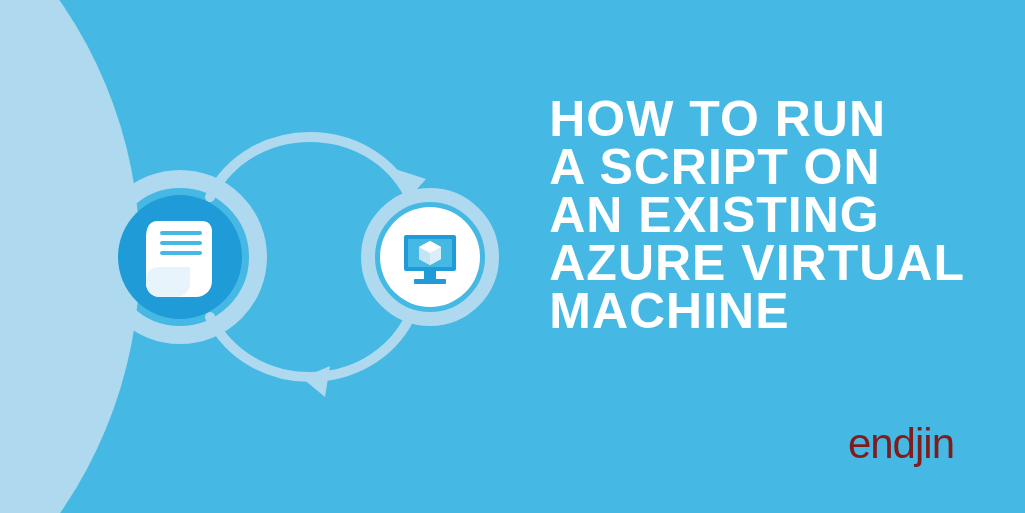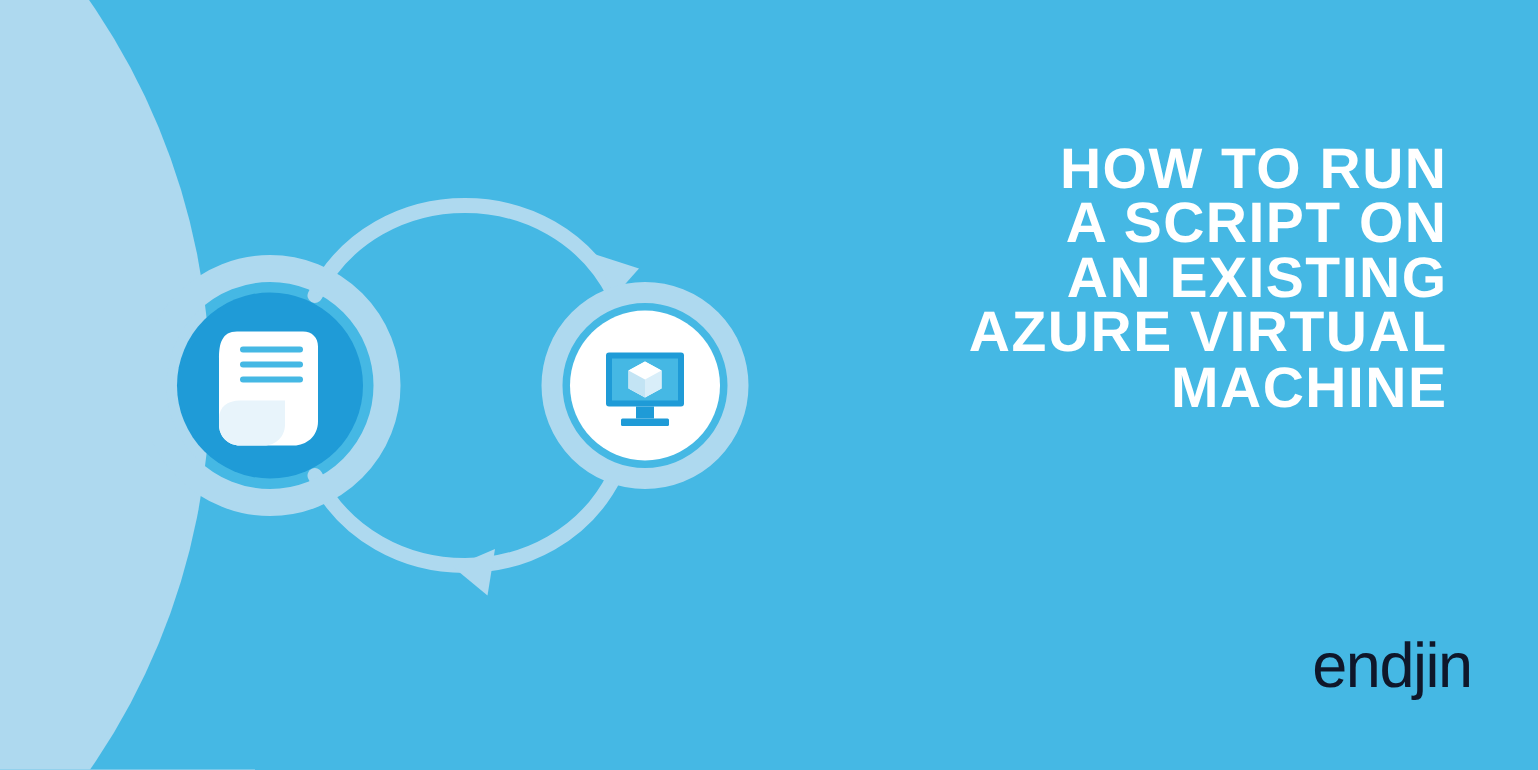--- a/index.html
+++ b/index.html
@@ -24,35 +24,35 @@
     left: 100px;
     top: 50%;
     transform: translateY(-50%);
     width: 420px;
     height: 300px;
   }
   .title {
     position: absolute;
     right: 60px;
     top: 95px;
-    text-align: right;
+    text-align: left;
     color: #ffffff;
-    font-size: 38px;
+    font-size: 50px;
     font-weight: 900;
     line-height: 0.96;
     letter-spacing: 1px;
     font-stretch: condensed;
     text-transform: uppercase;
     white-space: pre-line;
   }
   .brand {
     position: absolute;
-    right: 44px;
+    right: 71px;
     bottom: 45px;
-    color: #0f172a;
+    color: #7f1d1d;
     font-size: 42px;
     font-weight: 400;
     letter-spacing: -1px;
   }
 </style>
 </head>
 <body>
 
 <div class="bg-circle"></div>
 

